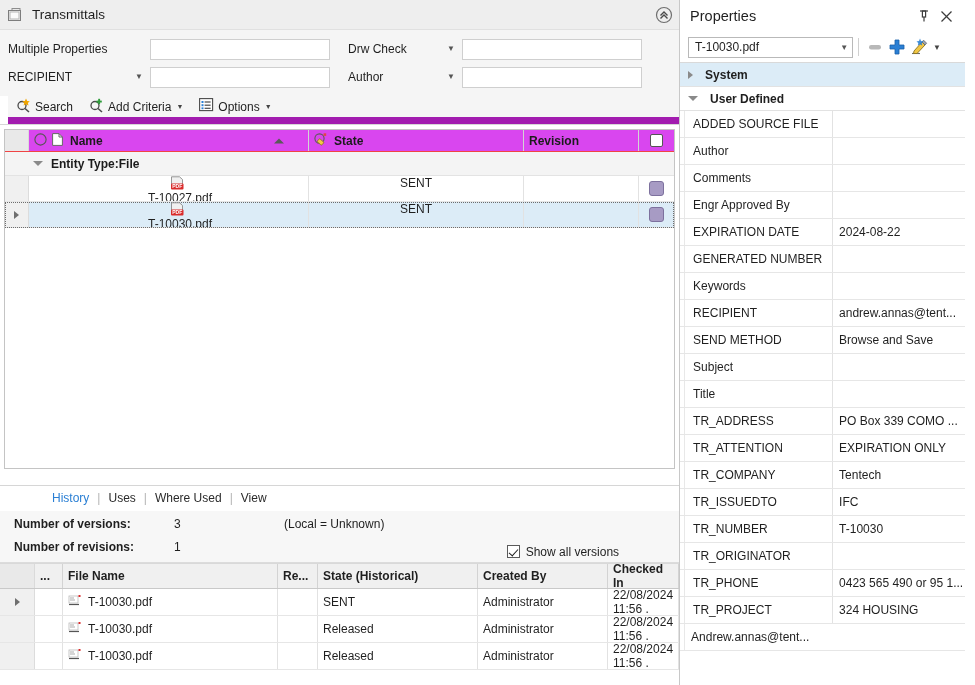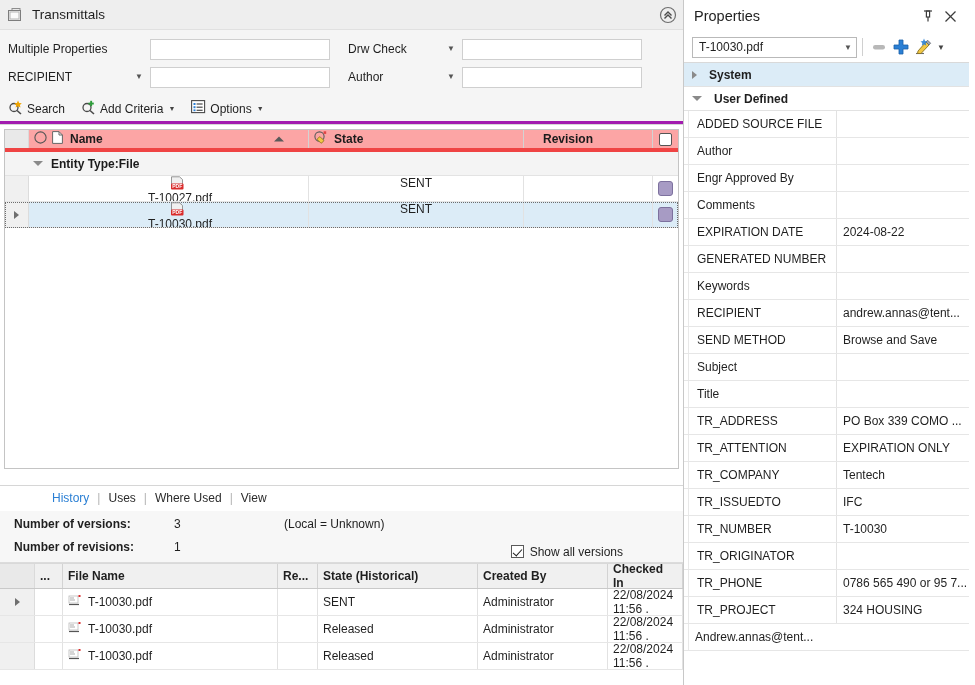--- a/index.html
+++ b/index.html
@@ -70,21 +70,22 @@
     border: 1px solid #cfcfcf;
     flex: 0 0 180px; width: 180px;
   }
 
   
   .search-toolbar {
     flex: 0 0 28px;
     background: #f5f5f5;
     display: flex; align-items: center;
     padding: 0 8px;
-    border-bottom: 3px solid #a21caf;
+    border-bottom: 7px solid #a21caf;
+    margin-left: 8px;
   }
   .tb-item {
     display: flex; align-items: center;
     margin-right: 16px; cursor: pointer;
     font-size: 12px; color: #1f1f1f;
     white-space: nowrap;
   }
   .tb-item .lbl { margin-left: 4px; }
   .tb-caret { margin-left: 5px; font-size: 7px; color: #444; line-height: 1; }
 
@@ -99,32 +100,32 @@
   }
   .grid {
     border: 1px solid #c4c4c4;
     background: #ffffff;
     height: 340px;
     display: flex; flex-direction: column;
     overflow: hidden;
   }
   .grid-header {
     height: 22px; flex: 0 0 22px;
-    background: #fca5a5;
-    display: flex; align-items: center;
-    border-bottom: 4px solid #ef4444;
+    background: #d946ef;
+    display: flex; align-items: center;
+    border-bottom: 1px solid #ef4444;
     font-weight: bold; font-size: 12px;
     color: #1b1b1b;
   }
   .gh-gutter { width: 24px; flex: 0 0 24px; height: 100%; background: #e9e9e9; border-right: 1px solid #dadada;}
   .gh-cell { display: flex; align-items: center; height: 100%; padding: 0 5px; position: relative; }
   .gh-sep { border-right: 1px solid #d3d3d3; }
   .col-name { flex: 0 0 280px; width: 280px; }
   .col-state { flex: 0 0 215px; width: 215px; }
-  .col-rev { flex: 0 0 115px; width: 115px; margin-left: 14px; }
+  .col-rev { flex: 0 0 115px; width: 115px; }
   .col-last { flex: 1 1 auto; justify-content: center; }
   .sort-arrow {
     position: absolute; right: 24px; top: 50%;
     transform: translateY(-50%);
     width: 0; height: 0;
     border-left: 5px solid transparent;
     border-right: 5px solid transparent;
     border-bottom: 5px solid #5a5a5a;
   }
 
@@ -680,26 +681,26 @@
         <span class="pt-key">ADDED SOURCE FILE</span>
         <span class="pt-val"></span>
       </div>
       <div class="pt-row">
         <span class="pt-left-edge"></span>
         <span class="pt-key">Author</span>
         <span class="pt-val"></span>
       </div>
       <div class="pt-row">
         <span class="pt-left-edge"></span>
+        <span class="pt-key">Comments</span>
+        <span class="pt-val"></span>
+      </div>
+      <div class="pt-row">
+        <span class="pt-left-edge"></span>
         <span class="pt-key">Engr Approved By</span>
-        <span class="pt-val"></span>
-      </div>
-      <div class="pt-row">
-        <span class="pt-left-edge"></span>
-        <span class="pt-key">Comments</span>
         <span class="pt-val"></span>
       </div>
       <div class="pt-row">
         <span class="pt-left-edge"></span>
         <span class="pt-key">EXPIRATION DATE</span>
         <span class="pt-val">2024-08-22</span>
       </div>
       <div class="pt-row">
         <span class="pt-left-edge"></span>
         <span class="pt-key">GENERATED NUMBER</span>
@@ -756,21 +757,21 @@
         <span class="pt-val">T-10030</span>
       </div>
       <div class="pt-row">
         <span class="pt-left-edge"></span>
         <span class="pt-key">TR_ORIGINATOR</span>
         <span class="pt-val"></span>
       </div>
       <div class="pt-row">
         <span class="pt-left-edge"></span>
         <span class="pt-key">TR_PHONE</span>
-        <span class="pt-val">0786 565 490 or 95 7...</span>
+        <span class="pt-val">0423 565 490 or 95 1...</span>
       </div>
       <div class="pt-row">
         <span class="pt-left-edge"></span>
         <span class="pt-key">TR_PROJECT</span>
         <span class="pt-val">324 HOUSING</span>
       </div>
       <div class="pt-row">
         <span class="pt-left-edge"></span>
         <span class="pt-val">Andrew.annas@tent...</span>
       </div>

